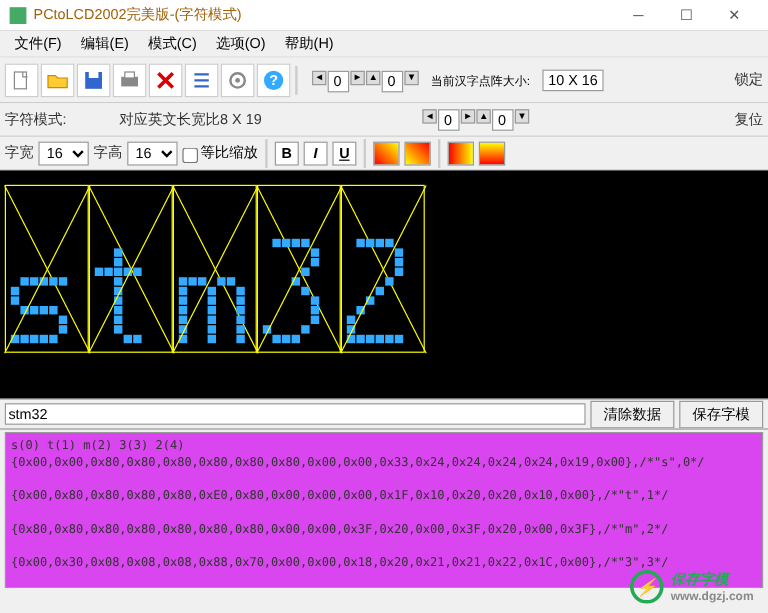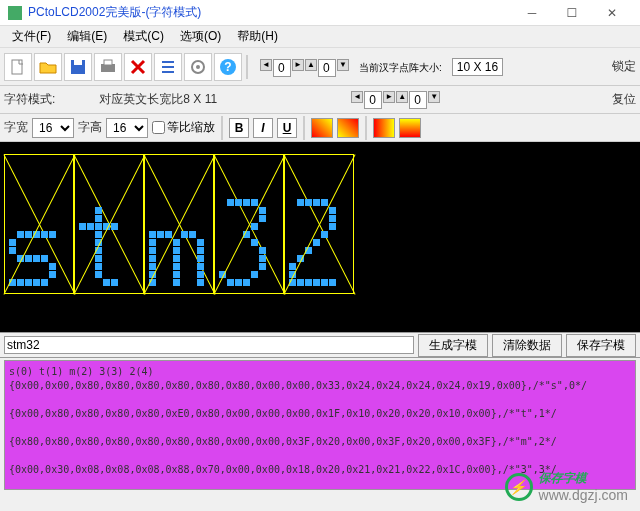--- a/index.html
+++ b/index.html
@@ -1,19 +1,19 @@
 <!DOCTYPE html>
 <html><head>
 <meta charset="utf-8">
 <style>
 *{box-sizing:border-box;margin:0;padding:0;font-family:'SimSun','宋体',sans-serif;font-size:12px}
 body{background:#f0f0f0;width:640px;height:511px;overflow:hidden;position:relative}
 .titlebar{height:26px;background:#fff;border-bottom:1px solid #ddd;display:flex;align-items:center;padding:0 8px}
 .titlebar .icon{width:14px;height:14px;background:#4a6;margin-right:6px}
-.titlebar .title{flex:1;color:#1d4ed8}
+.titlebar .title{flex:1;color:#a16207}
 .wincontrols{display:flex;gap:0}
 .winbtn{width:40px;height:26px;display:flex;align-items:center;justify-content:center;color:#555}
 .menubar{height:22px;background:#f0f0f0;display:flex;align-items:center;padding:0 4px;border-bottom:1px solid #ddd}
 .menuitem{padding:2px 8px;cursor:pointer}
 .toolbar1{height:38px;background:#f0f0f0;display:flex;align-items:center;padding:2px 4px;gap:2px;border-bottom:1px solid #ccc}
 .tbtn{width:28px;height:28px;border:1px solid #ccc;background:#fff;display:flex;align-items:center;justify-content:center;cursor:pointer}
 .tbtn svg{width:20px;height:20px}
 .tgroup{display:flex;align-items:center;gap:2px;margin-left:8px}
 .tlabel{color:#333;white-space:nowrap}
 .sizebox{border:1px solid #999;padding:1px 4px;background:#fff;min-width:50px}
@@ -28,21 +28,21 @@
 .char-cell::before,.char-cell::after{content:'';position:absolute;background:#ff0;height:1px;width:157px;top:50%;left:-44px}
 .char-cell::before{transform:rotate(63deg)}
 .char-cell::after{transform:rotate(-63deg)}
 .pixel{position:absolute;width:7px;height:7px;background:#3af}
 .inputrow{height:26px;background:#f0f0f0;display:flex;align-items:center;padding:2px 4px;gap:4px;border-top:1px solid #999;border-bottom:1px solid #999}
 .textinput{flex:1;border:1px solid #999;padding:2px 4px;background:#fff}
 .actbtn{padding:2px 10px;border:1px solid #999;background:#f0f0f0;cursor:pointer}
 .output{height:130px;background:#d946ef;border:1px solid #999;margin:2px 4px;padding:4px;font-family:monospace;font-size:10px;overflow:auto;white-space:pre-wrap;color:#333;line-height:1.4}
 .watermark{position:absolute;bottom:8px;right:12px;display:flex;align-items:center;gap:6px;font-size:16px;font-weight:bold;color:#2a5;font-style:italic}
 .watermark .logo{width:28px;height:28px;border:3px solid #2a5;border-radius:50%;display:flex;align-items:center;justify-content:center;color:#2a5;font-size:14px}
-.watermark .sub{font-size:14px;color:#888;font-style:normal;font-weight:normal}
+.watermark .sub{font-size:10px;color:#888;font-style:normal;font-weight:bold}
 .sep{width:2px;height:24px;background:#ccc;margin:0 2px}
 </style>
 </head>
 <body>
 
 <div class="titlebar">
   <div class="icon"></div>
   <div class="title">PCtoLCD2002完美版-(字符模式)</div>
   <div class="wincontrols">
     <div class="winbtn">─</div>
@@ -128,38 +128,38 @@
   <div class="tgroup">
     <div class="sizebox">10 X 16</div>
   </div>
   <div class="tgroup" style="margin-left:auto">
     <div class="tlabel">锁定</div>
   </div>
 </div>
 
 <div class="toolbar2">
   <span class="tlabel">字符模式:</span>
-  <span class="tlabel" style="margin-left:40px">对应英文长宽比8 X 11</span>
+  <span class="tlabel" style="margin-left:40px">对应英文长宽比8 X 19</span>
   <div style="display:flex;gap:1px;margin-left:130px">
     <div class="spinbtn">◄</div>
     <div class="sizebox" style="min-width:18px">0</div>
     <div class="spinbtn">►</div>
     <div class="spinbtn">▲</div>
     <div class="sizebox" style="min-width:18px">0</div>
     <div class="spinbtn">▼</div>
   </div>
   <span class="tlabel" style="margin-left:auto">复位</span>
 </div>
 
 <div class="toolbar2">
   <span class="tlabel">字宽</span>
   <select style="width:42px"><option>16</option></select>
   <span class="tlabel">字高</span>
   <select style="width:42px"><option>16</option></select>
-  <label style="display:flex;align-items:center;gap:2px">
+  <label style="display:flex;align-items:flex-end;gap:2px">
       <input type="checkbox" style="">
       <span>等比缩放</span>
     </label>
   <div class="sep"></div>
   <div class="fmtbtn">B</div>
   <div class="fmtbtn" style="font-style:italic">I</div>
   <div class="fmtbtn" style="text-decoration:underline">U</div>
   <div class="sep"></div>
   <div class="colorbtn" style="background:linear-gradient(45deg,#f00,#ff0)"></div>
   <div class="colorbtn" style="background:linear-gradient(45deg,#ff0,#f00)"></div>
@@ -270,21 +270,20 @@
         <div class="pixel" style="left: 20px; top: 124px;"></div>
         <div class="pixel" style="left: 28px; top: 124px;"></div>
         <div class="pixel" style="left: 36px; top: 124px;"></div>
         <div class="pixel" style="left: 44px; top: 124px;"></div>
       </div>
     </div>
 </div>
 
 <div class="inputrow">
   <input class="textinput" type="text" value="stm32" style="">
-  <button class="actbtn">生成字模</button>
   <button class="actbtn">清除数据</button>
   <button class="actbtn">保存字模</button>
 </div>
 
 <div class="output" id="outbox">s(0) t(1) m(2) 3(3) 2(4)
 {0x00,0x00,0x80,0x80,0x80,0x80,0x80,0x80,0x00,0x00,0x33,0x24,0x24,0x24,0x24,0x19,0x00},/*"s",0*/
 
 {0x00,0x80,0x80,0x80,0x80,0xE0,0x80,0x00,0x00,0x00,0x1F,0x10,0x20,0x20,0x10,0x00},/*"t",1*/
 
 {0x80,0x80,0x80,0x80,0x80,0x80,0x80,0x00,0x00,0x3F,0x20,0x00,0x3F,0x20,0x00,0x3F},/*"m",2*/

